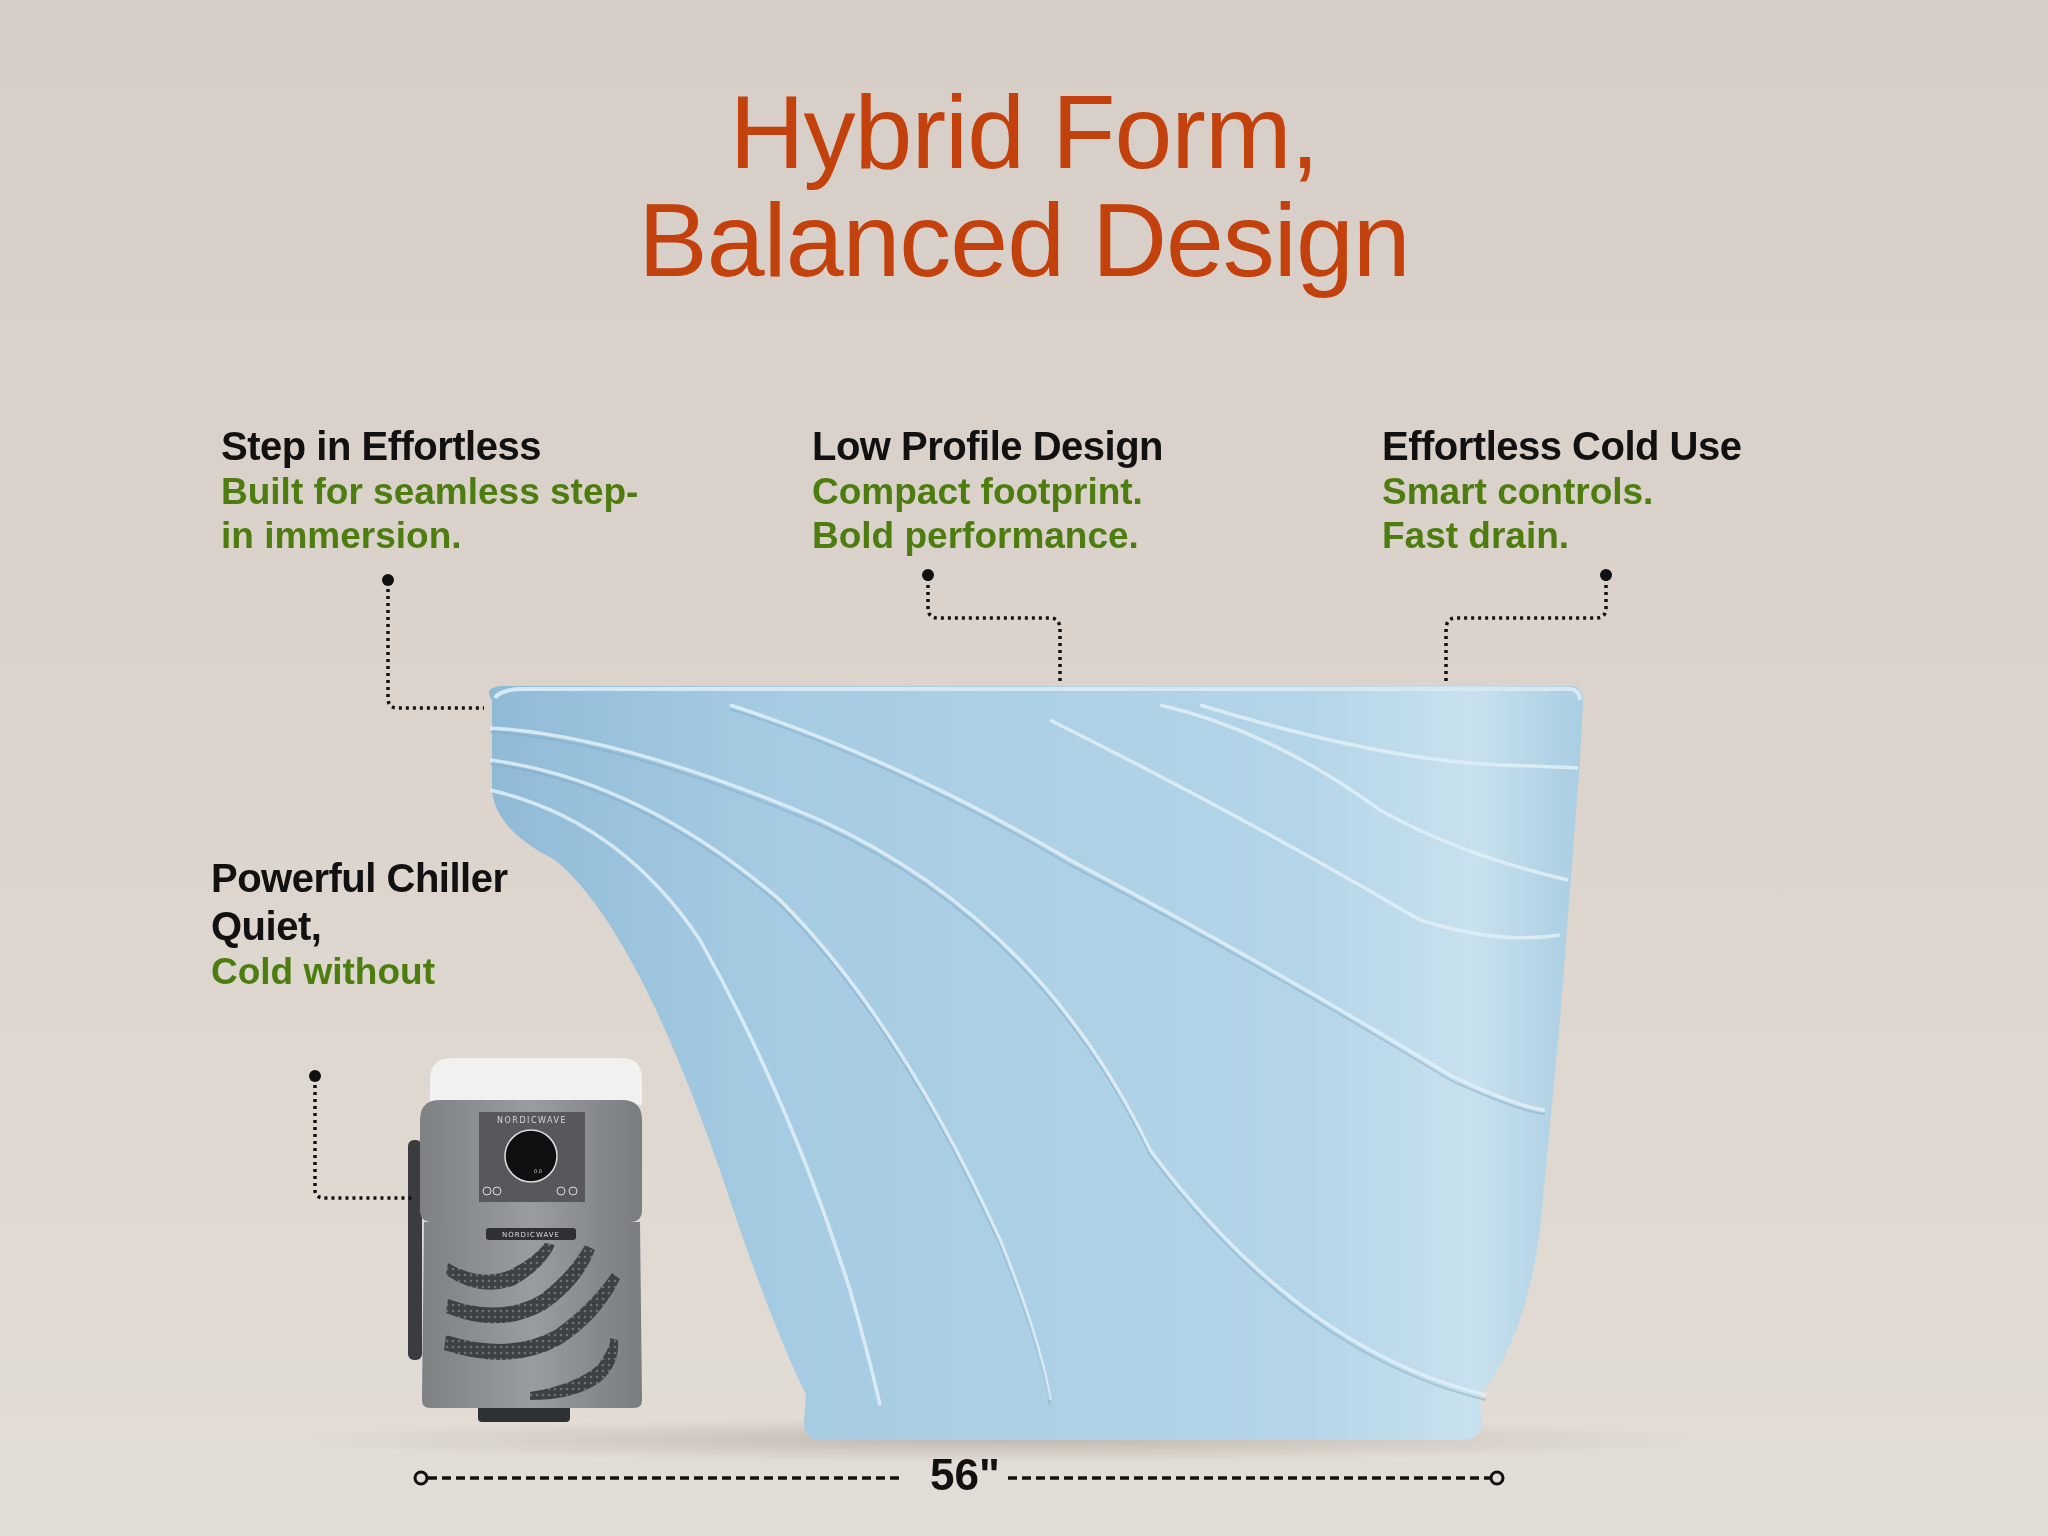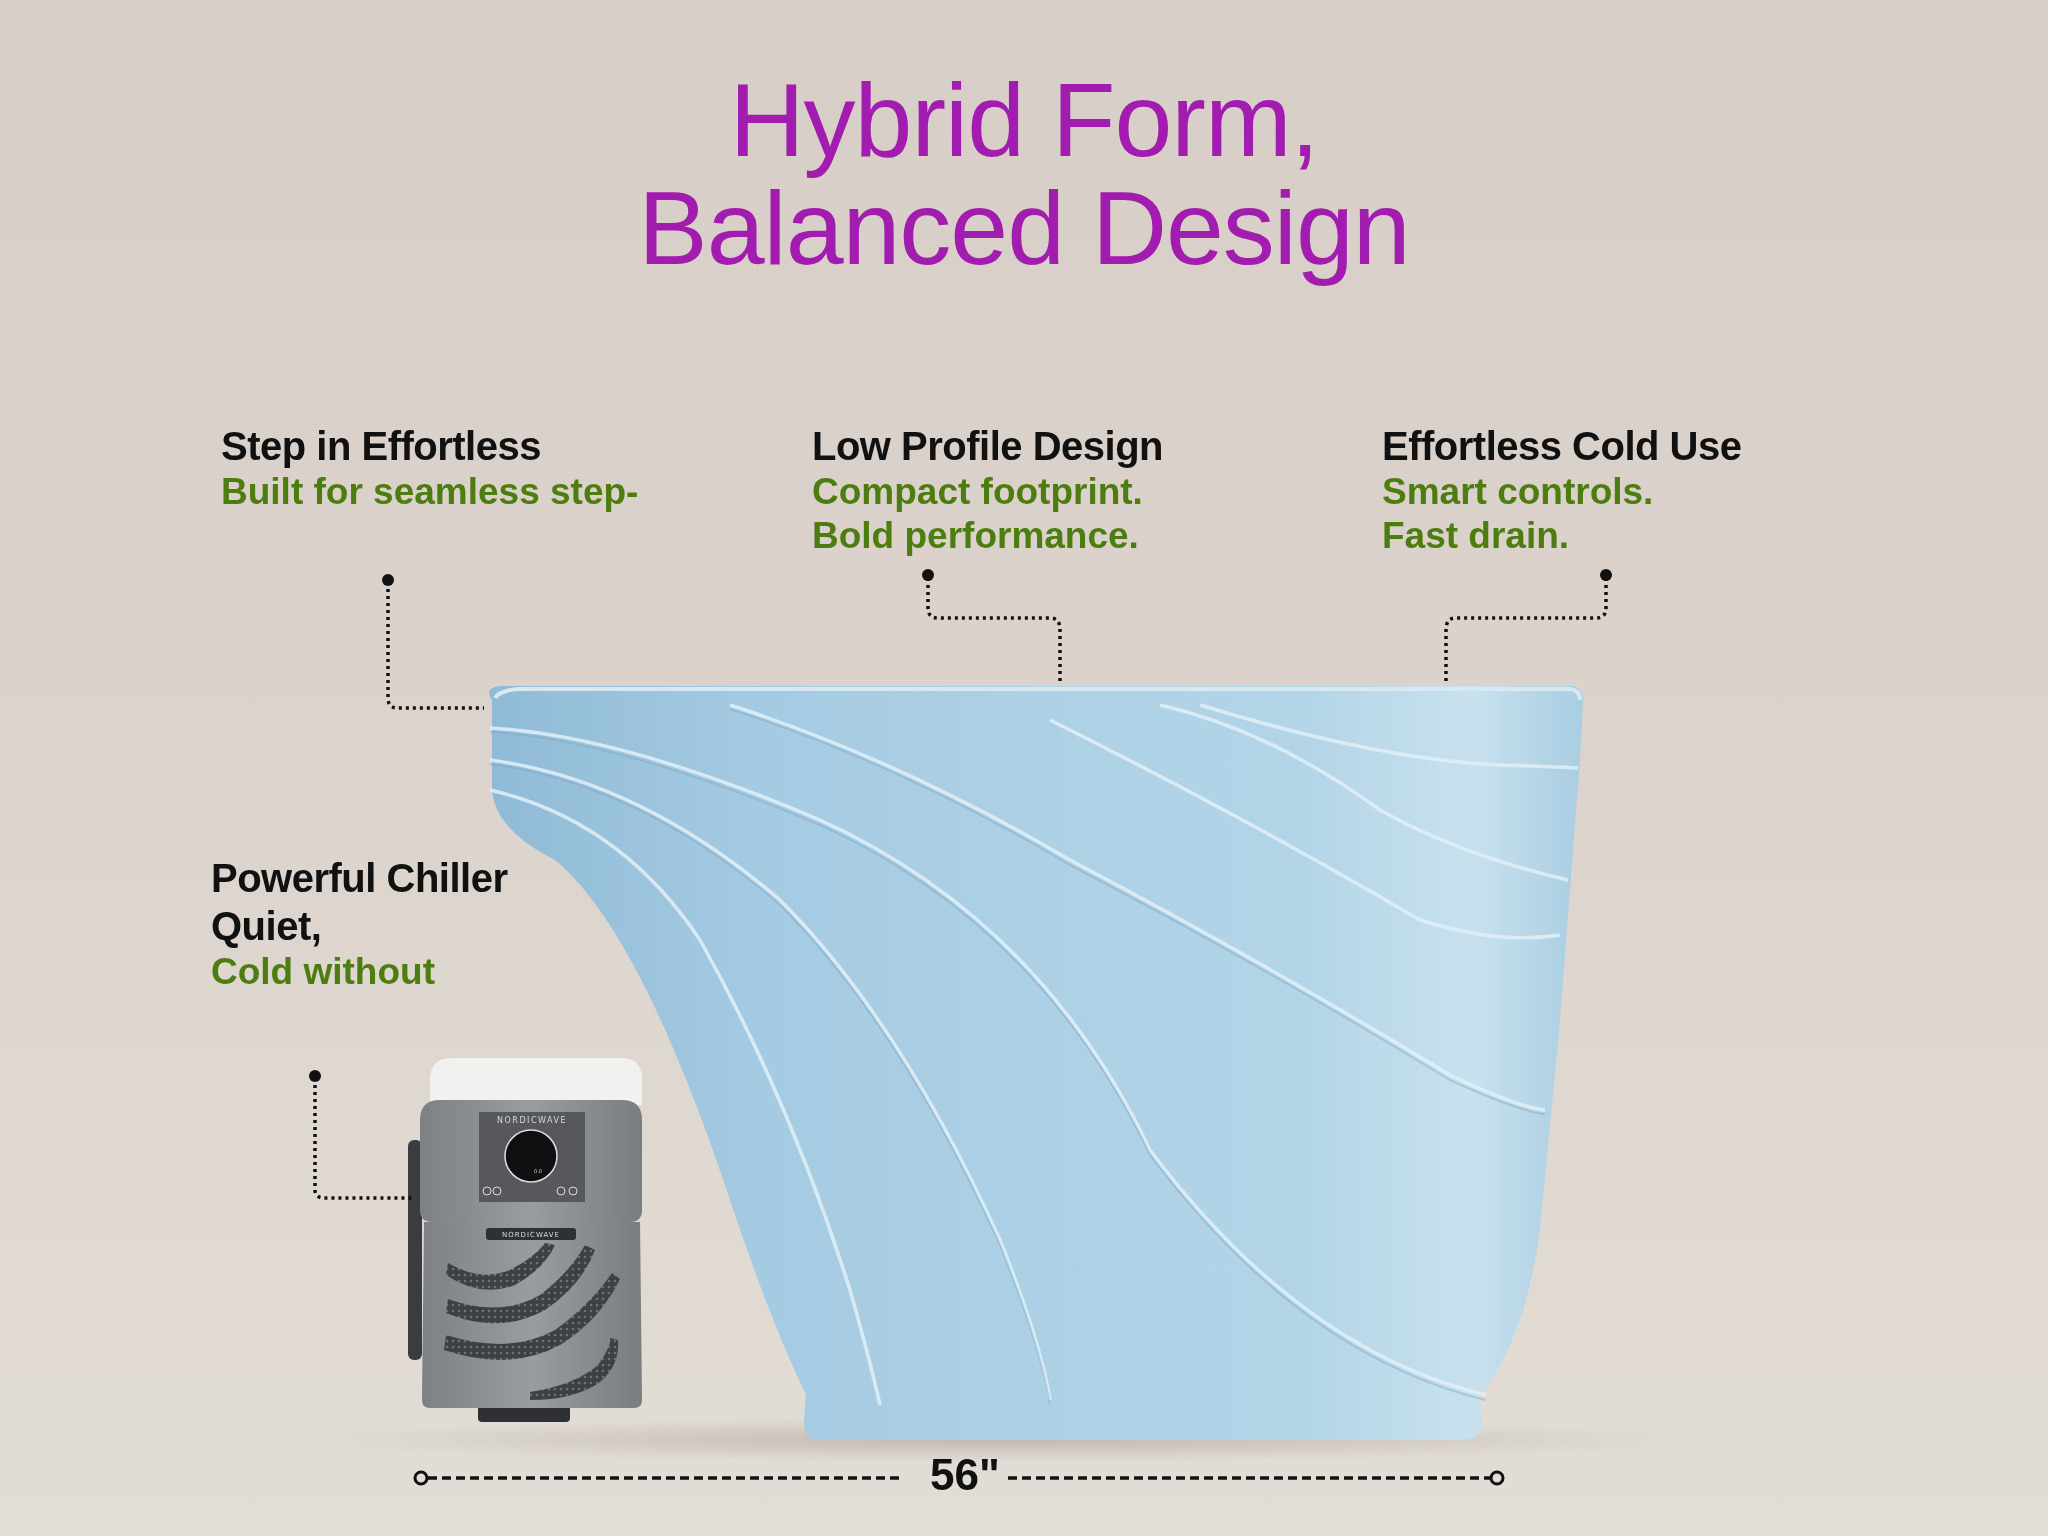--- a/index.html
+++ b/index.html
@@ -2,22 +2,22 @@
 <html><head>
 <meta charset="utf-8">
 <style>
   html, body { margin:0; padding:0; }
   body {
     width:2048px; height:1536px; overflow:hidden; position:relative;
     background: linear-gradient(180deg, #d6cec7 0%, #dcd4cc 50%, #e2ddd6 100%);
     font-family: "Liberation Sans", sans-serif; color:#111;
   }
   .title {
-    position:absolute; left:0; top:66px; width:2048px; text-align:center;
-    font-size:104px; line-height:108px; font-weight:400; letter-spacing:-1px; color:#a21caf;
+    position:absolute; left:0; top:78px; width:2048px; text-align:center;
+    font-size:104px; line-height:108px; font-weight:400; letter-spacing:-1px; color:#c2410c;
   }
   .title div { display:block; }
   .callout { position:absolute; }
   .callout .head { font-size:40px; font-weight:700; line-height:48px; letter-spacing:-0.5px; color:#111; }
   .callout .body { font-size:37px; font-weight:700; line-height:44px; color:#4d7c0f; }
   svg.overlay { position:absolute; left:0; top:0; width:2048px; height:1536px; }
   .dim-label {
     position:absolute; left:905px; top:1450px; width:120px; text-align:center;
     font-size:44px; font-weight:700; color:#111; background:transparent;
   }
@@ -147,20 +147,21 @@
     <circle cx="421" cy="1478" r="6" fill="#e2ddd6" stroke="#111" stroke-width="3"></circle>
     <circle cx="1497" cy="1478" r="6" fill="#e2ddd6" stroke="#111" stroke-width="3"></circle>
   </g>
 </svg>
 
 <div class="dim-label">56"</div>
 
 <div class="callout" style="left:221px; top:422px;">
   <div class="head">Step in Effortless</div>
   <div class="body">Built for seamless step-</div>
+  <div class="body">in immersion.</div>
 </div>
 
 <div class="callout" style="left:812px; top:422px;">
   <div class="head">Low Profile Design</div>
   <div class="body">Compact footprint.</div>
   <div class="body">Bold performance.</div>
 </div>
 
 <div class="callout" style="left:1382px; top:422px;">
   <div class="head">Effortless Cold Use</div>

